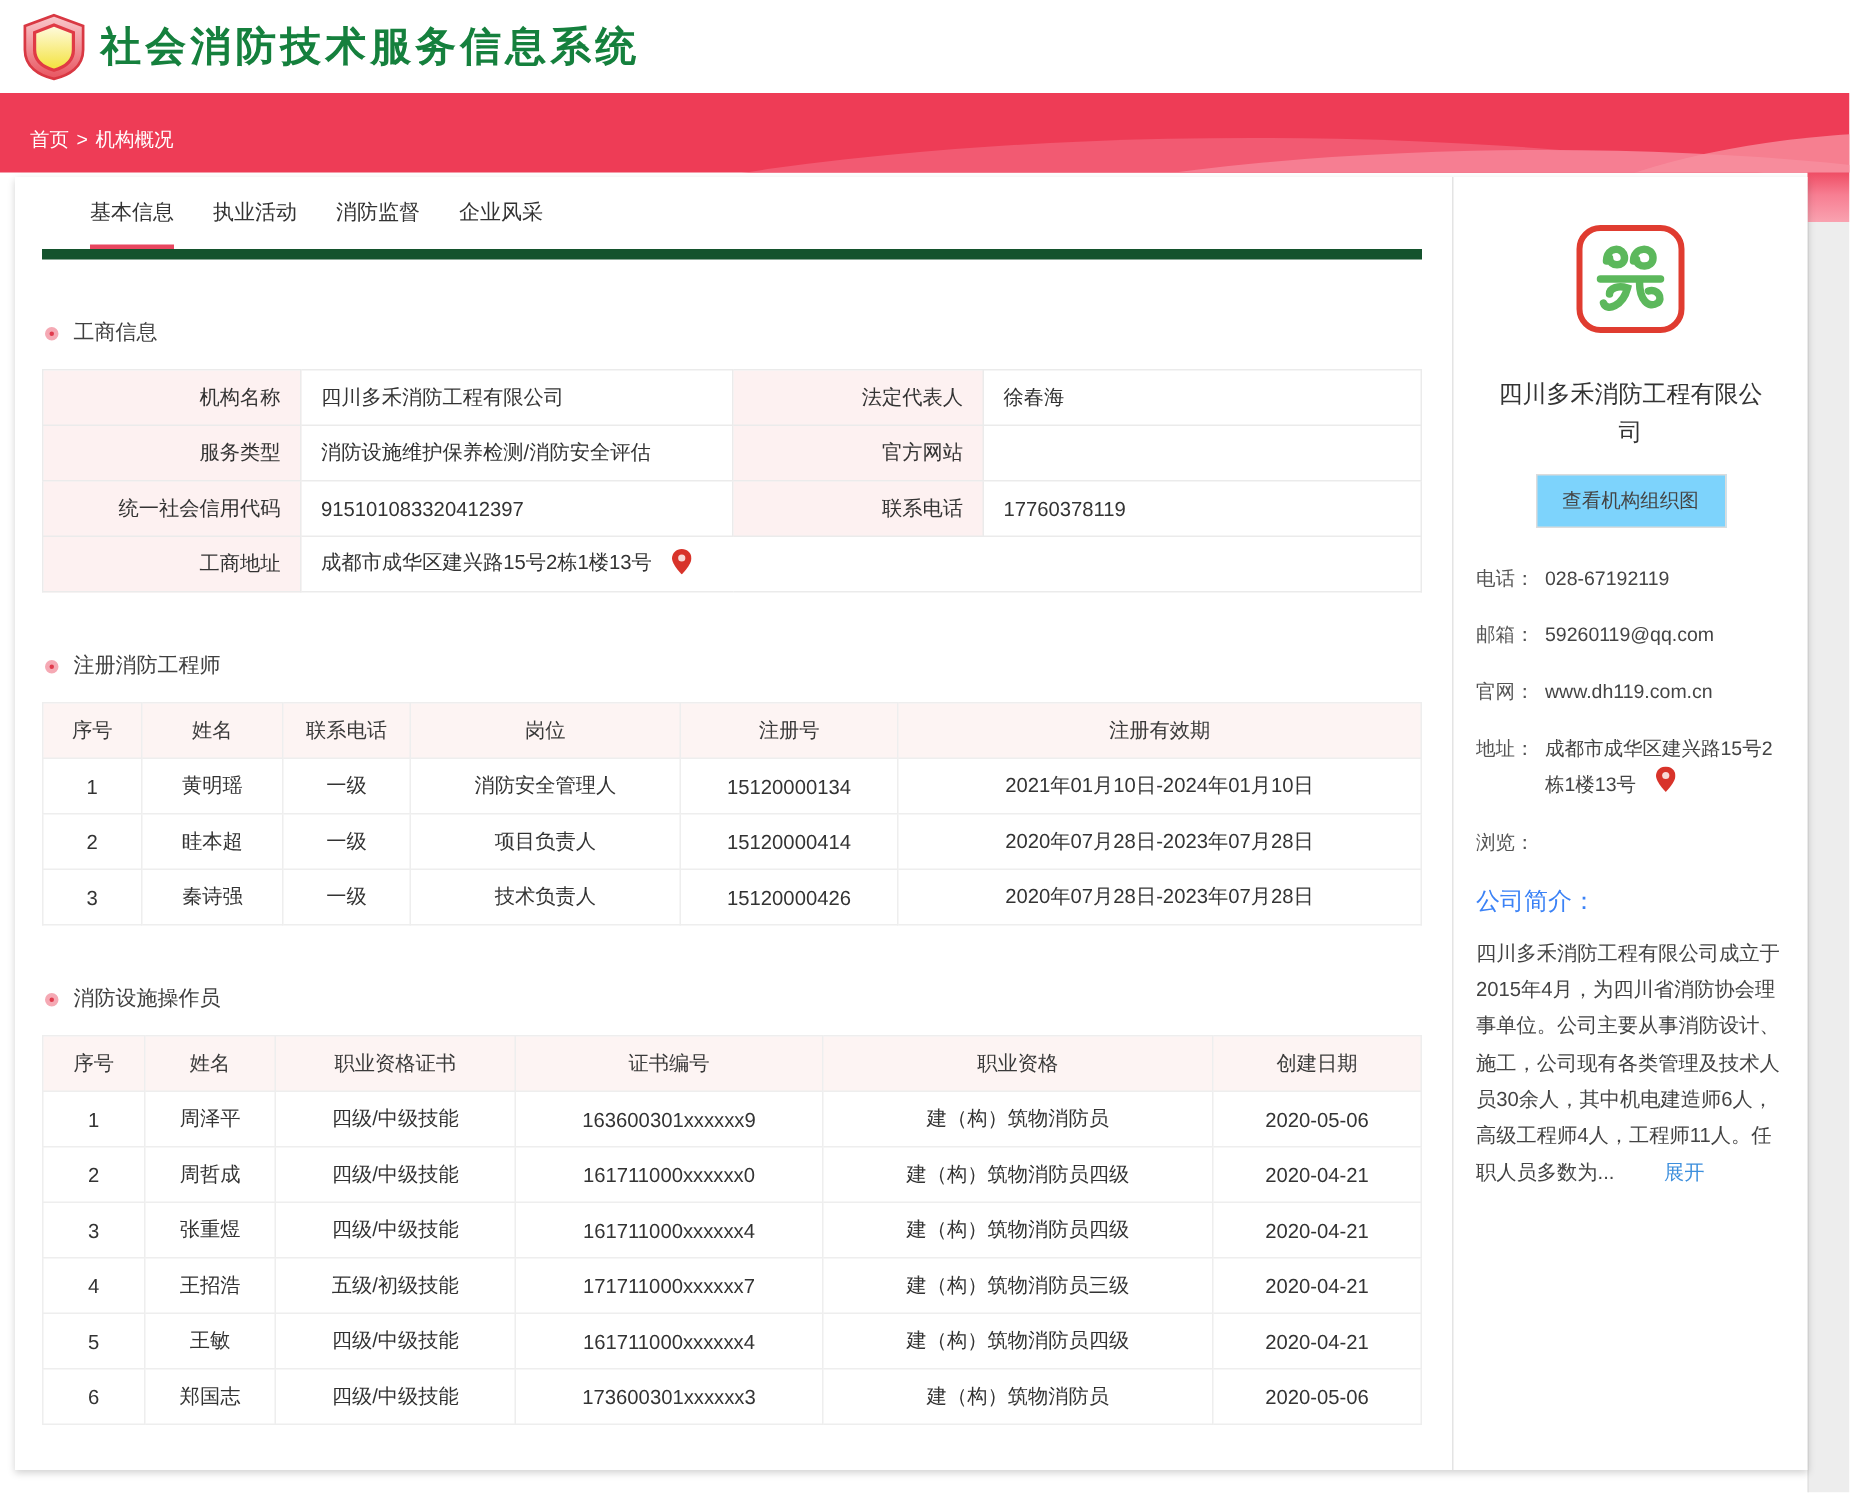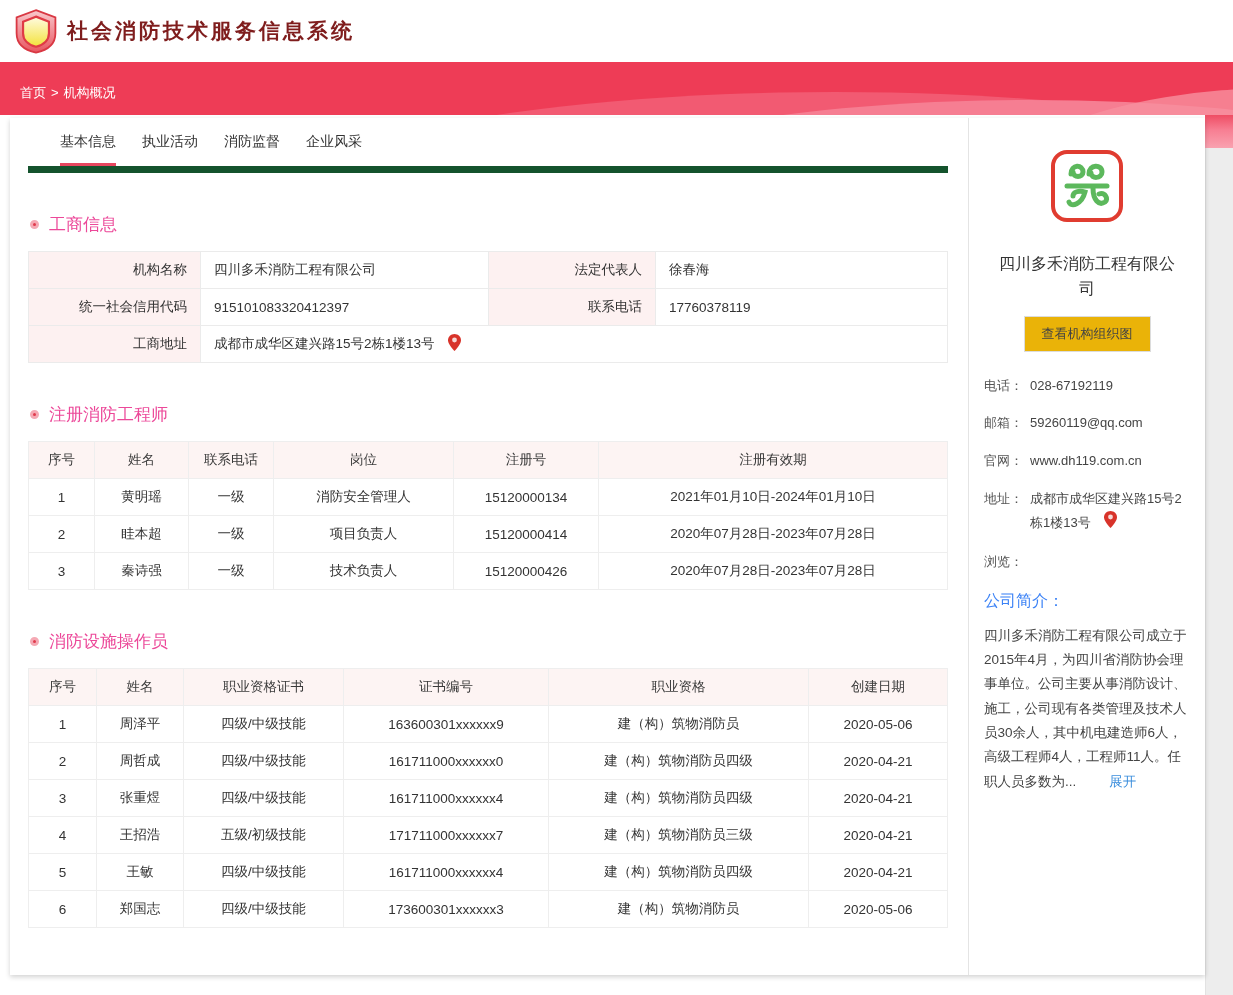--- a/index.html
+++ b/index.html
@@ -8,21 +8,21 @@
     width:1233px; height:995px; overflow:hidden;
     background:#ffffff;
     font-family:"Liberation Sans", sans-serif;
     color:#333;
     position:relative;
   }
   
   .app-header { height:62px; background:#fff; display:flex; align-items:center; padding-left:13px; }
   .app-title {
     font-family:"DejaVu Serif", serif;
-    font-size:21px; font-weight:bold; color:#7f1d1d;
+    font-size:27px; font-weight:bold; color:#15803d;
     margin:0 0 0 8px; letter-spacing:3px;
   }
   
   .banner { height:53px; background:#ee3c56; position:relative; overflow:hidden; }
   .wave { position:absolute; border-radius:50% 50% 0 0 / 100% 100% 0 0; }
   .wave.w1 { left:260px; top:30px; width:1150px; height:120px; background:#f25a72; }
   .wave.w2 { left:540px; top:38px; width:980px; height:110px; background:#f67e92; }
   .wave.w3 { left:980px; top:26px; width:600px; height:120px; background:#f8909f; opacity:.8; }
   .crumbs { position:absolute; left:20px; top:22px; z-index:3; color:#fff; font-size:13px; }
   .crumbs a { color:#fff; text-decoration:none; cursor:pointer; }
@@ -43,35 +43,35 @@
   .main-col { flex:1; padding:0 20px 30px 18px; min-width:0; }
   .side-col { width:237px; flex:none; border-left:1px solid #e4e4e4; padding:0 15px 24px; }
   
   .tabs { display:flex; padding:15px 0 0 32px; border-bottom:7px solid #14532d; }
   .tab { font-size:14px; color:#333; margin-right:26px; padding-bottom:12px; cursor:pointer; }
   .tab.active { border-bottom:3px solid #e8465f; }
   
   .sec-title { display:flex; align-items:center; margin:40px 0 15px 2px; }
   .bullet { width:9px; height:9px; border-radius:50%; background:#e03b4d;
     border:3px solid #f5a9b4; margin-right:10px; flex:none; }
-  .sec-title h2 { font-size:17px; font-weight:normal; color:#ec4899; margin:0; }
+  .sec-title h2 { font-size:14px; font-weight:normal; color:#404040; margin:0; }
   
   table { width:100%; border-collapse:collapse; font-size:13.5px; color:#333; }
   .kv-table td { border:1px solid #ebebeb; height:37px; padding:0 13px; }
   .kv-table td.k { background:#fdf1f1; text-align:right; }
   
   .grid-table th, .grid-table td { border:1px solid #eeeeee; height:37px; text-align:center; padding:0 6px; }
   .grid-table th { background:#fdf4f3; font-weight:normal; color:#3a3a3a; }
   
   .pin { display:inline-block; vertical-align:middle; margin-left:10px; cursor:pointer; }
   
   .logo-box { width:76px; height:76px; margin:30px auto 0; display:block; }
   .company-name { max-width:185px; margin:28px auto 0; text-align:center;
     font-size:16px; color:#333; line-height:1.55; }
-  .org-btn { display:block; margin:14px auto 0; background:#eab308; border:1px solid #dcdcdc;
+  .org-btn { display:block; margin:14px auto 0; background:#7dd3fc; border:1px solid #dcdcdc;
     font-size:13px; color:#444; padding:8px 17px; cursor:pointer; font-family:Liberation Sans, sans-serif; }
   .contacts { margin-top:22px; }
   .contact { display:flex; font-size:13px; color:#555; margin-bottom:13px; line-height:1.9; }
   .contact .cl { flex:none; width:46px; color:#555; }
   .contact .cv { flex:1; color:#444; word-break:break-all; }
   .intro-title { font-size:16px; color:#3b82f6; margin:16px 0 12px; font-weight:normal; }
   .intro-text { font-size:13.5px; color:#434343; line-height:1.8; margin:0; }
   .expand { color:#3d8fdd; text-decoration:none; cursor:pointer;margin-left:33px; }
 </style>
 </head>
@@ -129,20 +129,26 @@
           <col style="width:288px">
           <col style="width:167px">
           <col>
         </colgroup>
       <tbody>
           <tr>
         <td class="k">机构名称</td>
         <td>四川多禾消防工程有限公司</td>
         <td class="k">法定代表人</td>
         <td>徐春海</td>
+      </tr>
+      <tr>
+        <td class="k">服务类型</td>
+        <td>消防设施维护保养检测/消防安全评估</td>
+        <td class="k">官方网站</td>
+        <td></td>
       </tr>
       <tr>
         <td class="k">统一社会信用代码</td>
         <td>915101083320412397</td>
         <td class="k">联系电话</td>
         <td>17760378119</td>
       </tr>
       <tr>
         <td class="k">工商地址</td>
         <td colspan="3">

